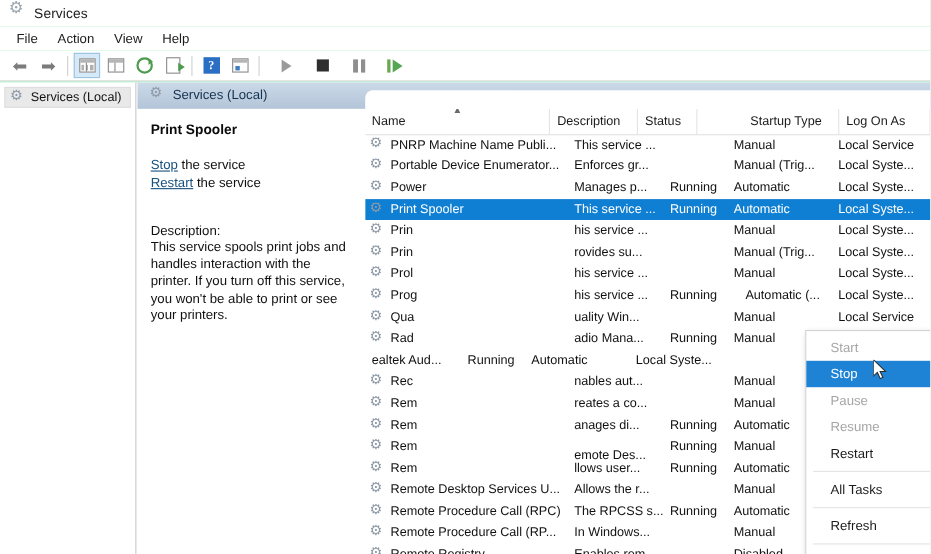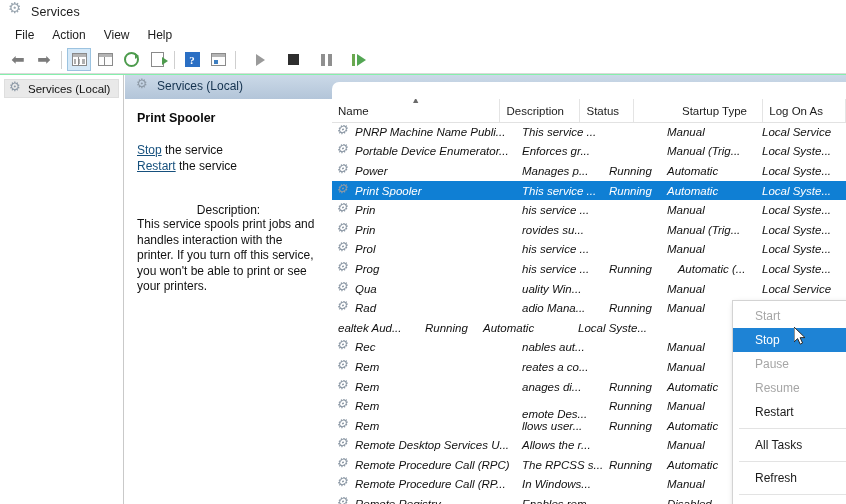--- a/index.html
+++ b/index.html
@@ -212,21 +212,21 @@
     font-size: 12.5px; font-weight: bold; color: #0a0a0a;
     margin-bottom: 18px;
   }
   .info-link-line {
     font-size: 12px; color: #111; margin-bottom: 2px;
   }
   .info-link {
     color: #16507d; text-decoration: underline; cursor: pointer;
   }
   .info-desc-label {
-    font-size: 12px; color: #111; margin-top: 30px; text-align: center;
+    font-size: 12px; color: #111; margin-top: 30px;
   }
   .info-desc-body {
     font-size: 12px; color: #111; line-height: 15.5px; margin-top: 0px;
   }
 
   
   .listview {
     position: absolute; left: 207px; top: 24px; width: 514px; height: 405px;
     background: #ffffff;
     overflow: hidden;
@@ -251,21 +251,20 @@
     font-size: 9px; color: #6a6a6a;
     transform: translateX(-50%);
   }
   .rows {
     position: absolute; left: 0; top: 23px; width: 514px; height: 382px;
   }
   .row {
     height: 19.6px;
     display: flex; align-items: center;
     position: relative;
-    font-style: italic;
   }
   .row.selected { background: #0f7fd4; }
   .row.selected .cell { color: #ffffff; }
   .cell {
     font-size: 11.5px; color: #111;
     overflow: hidden; white-space: nowrap;
     box-sizing: border-box;
     padding-left: 6px;
   }
   .cell.name {

